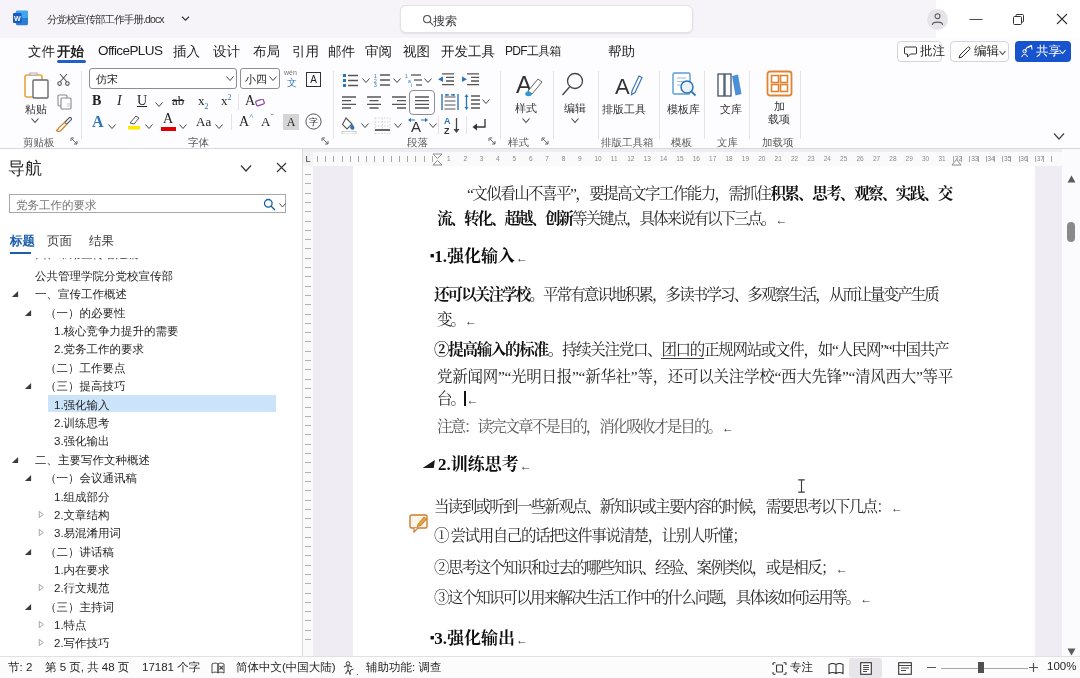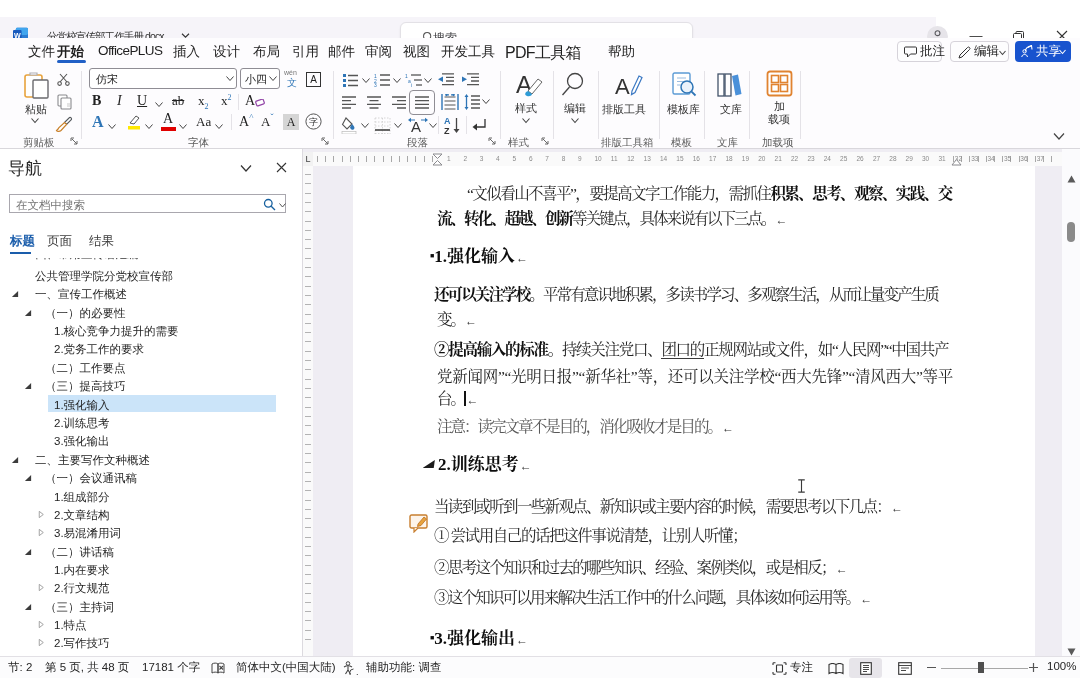--- a/index.html
+++ b/index.html
@@ -1,20 +1,20 @@
 <!DOCTYPE html>
 <html lang="zh"><head>
 <meta charset="utf-8">
 <style>
 *{margin:0;padding:0;box-sizing:border-box;}
 html,body{width:1080px;height:678px;overflow:hidden;}
 body{font-family:"Liberation Sans",sans-serif;position:relative;background:#fff;}
 .abs{position:absolute;}
 
-#titlebar{position:absolute;left:0;top:17px;width:936px;height:38px;background:#f6f4f9;}
+#titlebar{position:absolute;left:0;top:0;width:936px;height:38px;background:#f6f4f9;}
 #doctitle{position:absolute;left:47px;top:13px;font-size:10.5px;letter-spacing:-0.9px;color:#333;}
 #searchbox{position:absolute;left:400px;top:5px;width:293px;height:28px;background:#fff;border:1px solid #e3e1e6;border-radius:6px;box-shadow:0 1px 2px rgba(0,0,0,.08);}
 #searchbox .stext{position:absolute;left:32px;top:7px;font-size:12px;color:#3a3a3e;}
 .wincirc{position:absolute;left:927px;top:9px;width:21px;height:21px;border-radius:50%;background:#e6e4e9;}
 .winbtn{position:absolute;top:0;width:14px;height:38px;color:#333;font-size:13px;line-height:38px;text-align:center;}
 
 #menubar{position:absolute;left:0;top:38px;width:1080px;height:28px;background:#fdfcfe;}
 .mi{position:absolute;top:5px;font-size:13.5px;color:#1f1f1f;white-space:nowrap;}
 .mi.sel{font-weight:bold;}
 #selline{position:absolute;left:57px;top:60px;width:29px;height:3px;border-radius:2px;background:#2160c6;}
@@ -96,21 +96,21 @@
   <span class="mi sel" style="left:57px">开始</span>
   <span class="mi" style="left:98px;letter-spacing:-0.6px">OfficePLUS</span>
   <span class="mi" style="left:173px">插入</span>
   <span class="mi" style="left:213px">设计</span>
   <span class="mi" style="left:253px">布局</span>
   <span class="mi" style="left:292px">引用</span>
   <span class="mi" style="left:328px">邮件</span>
   <span class="mi" style="left:365px">审阅</span>
   <span class="mi" style="left:403px">视图</span>
   <span class="mi" style="left:441px">开发工具</span>
-  <span class="mi" style="left:505px;letter-spacing:-0.7px;font-size:16px">PDF工具箱</span>
+  <span class="mi" style="left:505px;letter-spacing:-0.7px;font-size:12px">PDF工具箱</span>
   <span class="mi" style="left:608px">帮助</span>
 </div>
 <div id="selline"></div>
 <div class="topbtn" style="left:897px;width:45px;">
   <svg class="abs" style="left:6px;top:4px" width="13" height="12" viewBox="0 0 13 12">
       <path d="M1.5 1 h10 a1 1 0 0 1 1 1 v5 a1 1 0 0 1 -1 1 h-5 l-3 3 v-3 h-2 a1 1 0 0 1 -1 -1 v-5 a1 1 0 0 1 1 -1 z" stroke="#333" stroke-width="1" fill="none"></path>
     </svg>
   <span style="margin-left:22px">批注</span>
 </div>
 <div class="topbtn" style="left:950px;width:59px;">
@@ -495,21 +495,21 @@
   </div>
   <div id="navpane">
     <div id="navtitle">导航</div>
     <svg class="abs" style="left:240px;top:15px" width="12" height="9" viewBox="0 0 12 9">
         <path d="M1 1.5 L6 7 L11 1.5" stroke="#333" stroke-width="1.2" fill="none"></path>
       </svg>
     <svg class="abs" style="left:276px;top:13px" width="11" height="11" viewBox="0 0 11 11">
         <path d="M1 1 L10 10 M10 1 L1 10" stroke="#333" stroke-width="1.1"></path>
       </svg>
     <div id="navsearch">
-      <span>在文档中搜索</span>
+      <span>党务工作的要求</span>
       <svg class="abs" style="left:253px;top:3px" width="13" height="13" viewBox="0 0 13 13">
           <circle cx="5.3" cy="5.3" r="3.8" stroke="#155f9e" stroke-width="1.3" fill="none"></circle>
           <line x1="8.2" y1="8.2" x2="12" y2="12" stroke="#155f9e" stroke-width="1.3"></line>
         </svg>
       <svg class="abs" style="left:269px;top:8px" width="7" height="5" viewBox="0 0 7 5">
           <path d="M0.5 0.5 L3.5 4 L6.5 0.5" stroke="#555" stroke-width="1" fill="none"></path>
         </svg>
     </div>
     <span class="navtab" style="left:10px;color:#1a5dab;font-weight:bold">标题</span>
     <span class="navtab" style="left:47px">页面</span>

